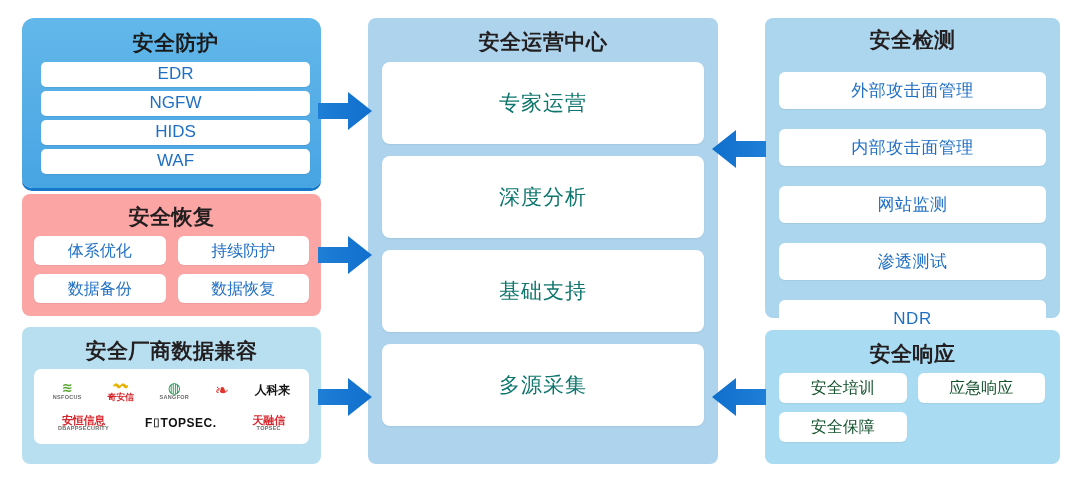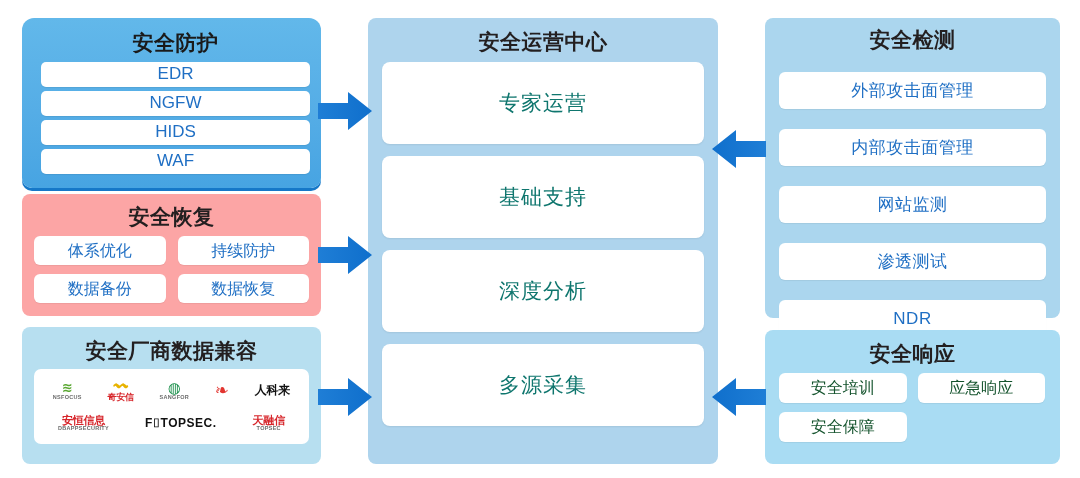--- a/index.html
+++ b/index.html
@@ -180,22 +180,22 @@
           <span class="logo-txt">TOPSEC</span>
         </div>
       </div>
 
     </div>
   </div>
 
   <div class="panel" id="p-soc">
     <div class="panel-title">安全运营中心</div>
     <div class="bigcard">专家运营</div>
+    <div class="bigcard">深度分析</div>
     <div class="bigcard">基础支持</div>
-    <div class="bigcard">深度分析</div>
     <div class="bigcard">多源采集</div>
   </div>
 
   <div class="panel" id="p-detect">
     <div class="panel-title">安全检测</div>
     <div class="rcard">外部攻击面管理</div>
     <div class="rcard">内部攻击面管理</div>
     <div class="rcard">网站监测</div>
     <div class="rcard">渗透测试</div>
     <div class="rcard">NDR</div>

